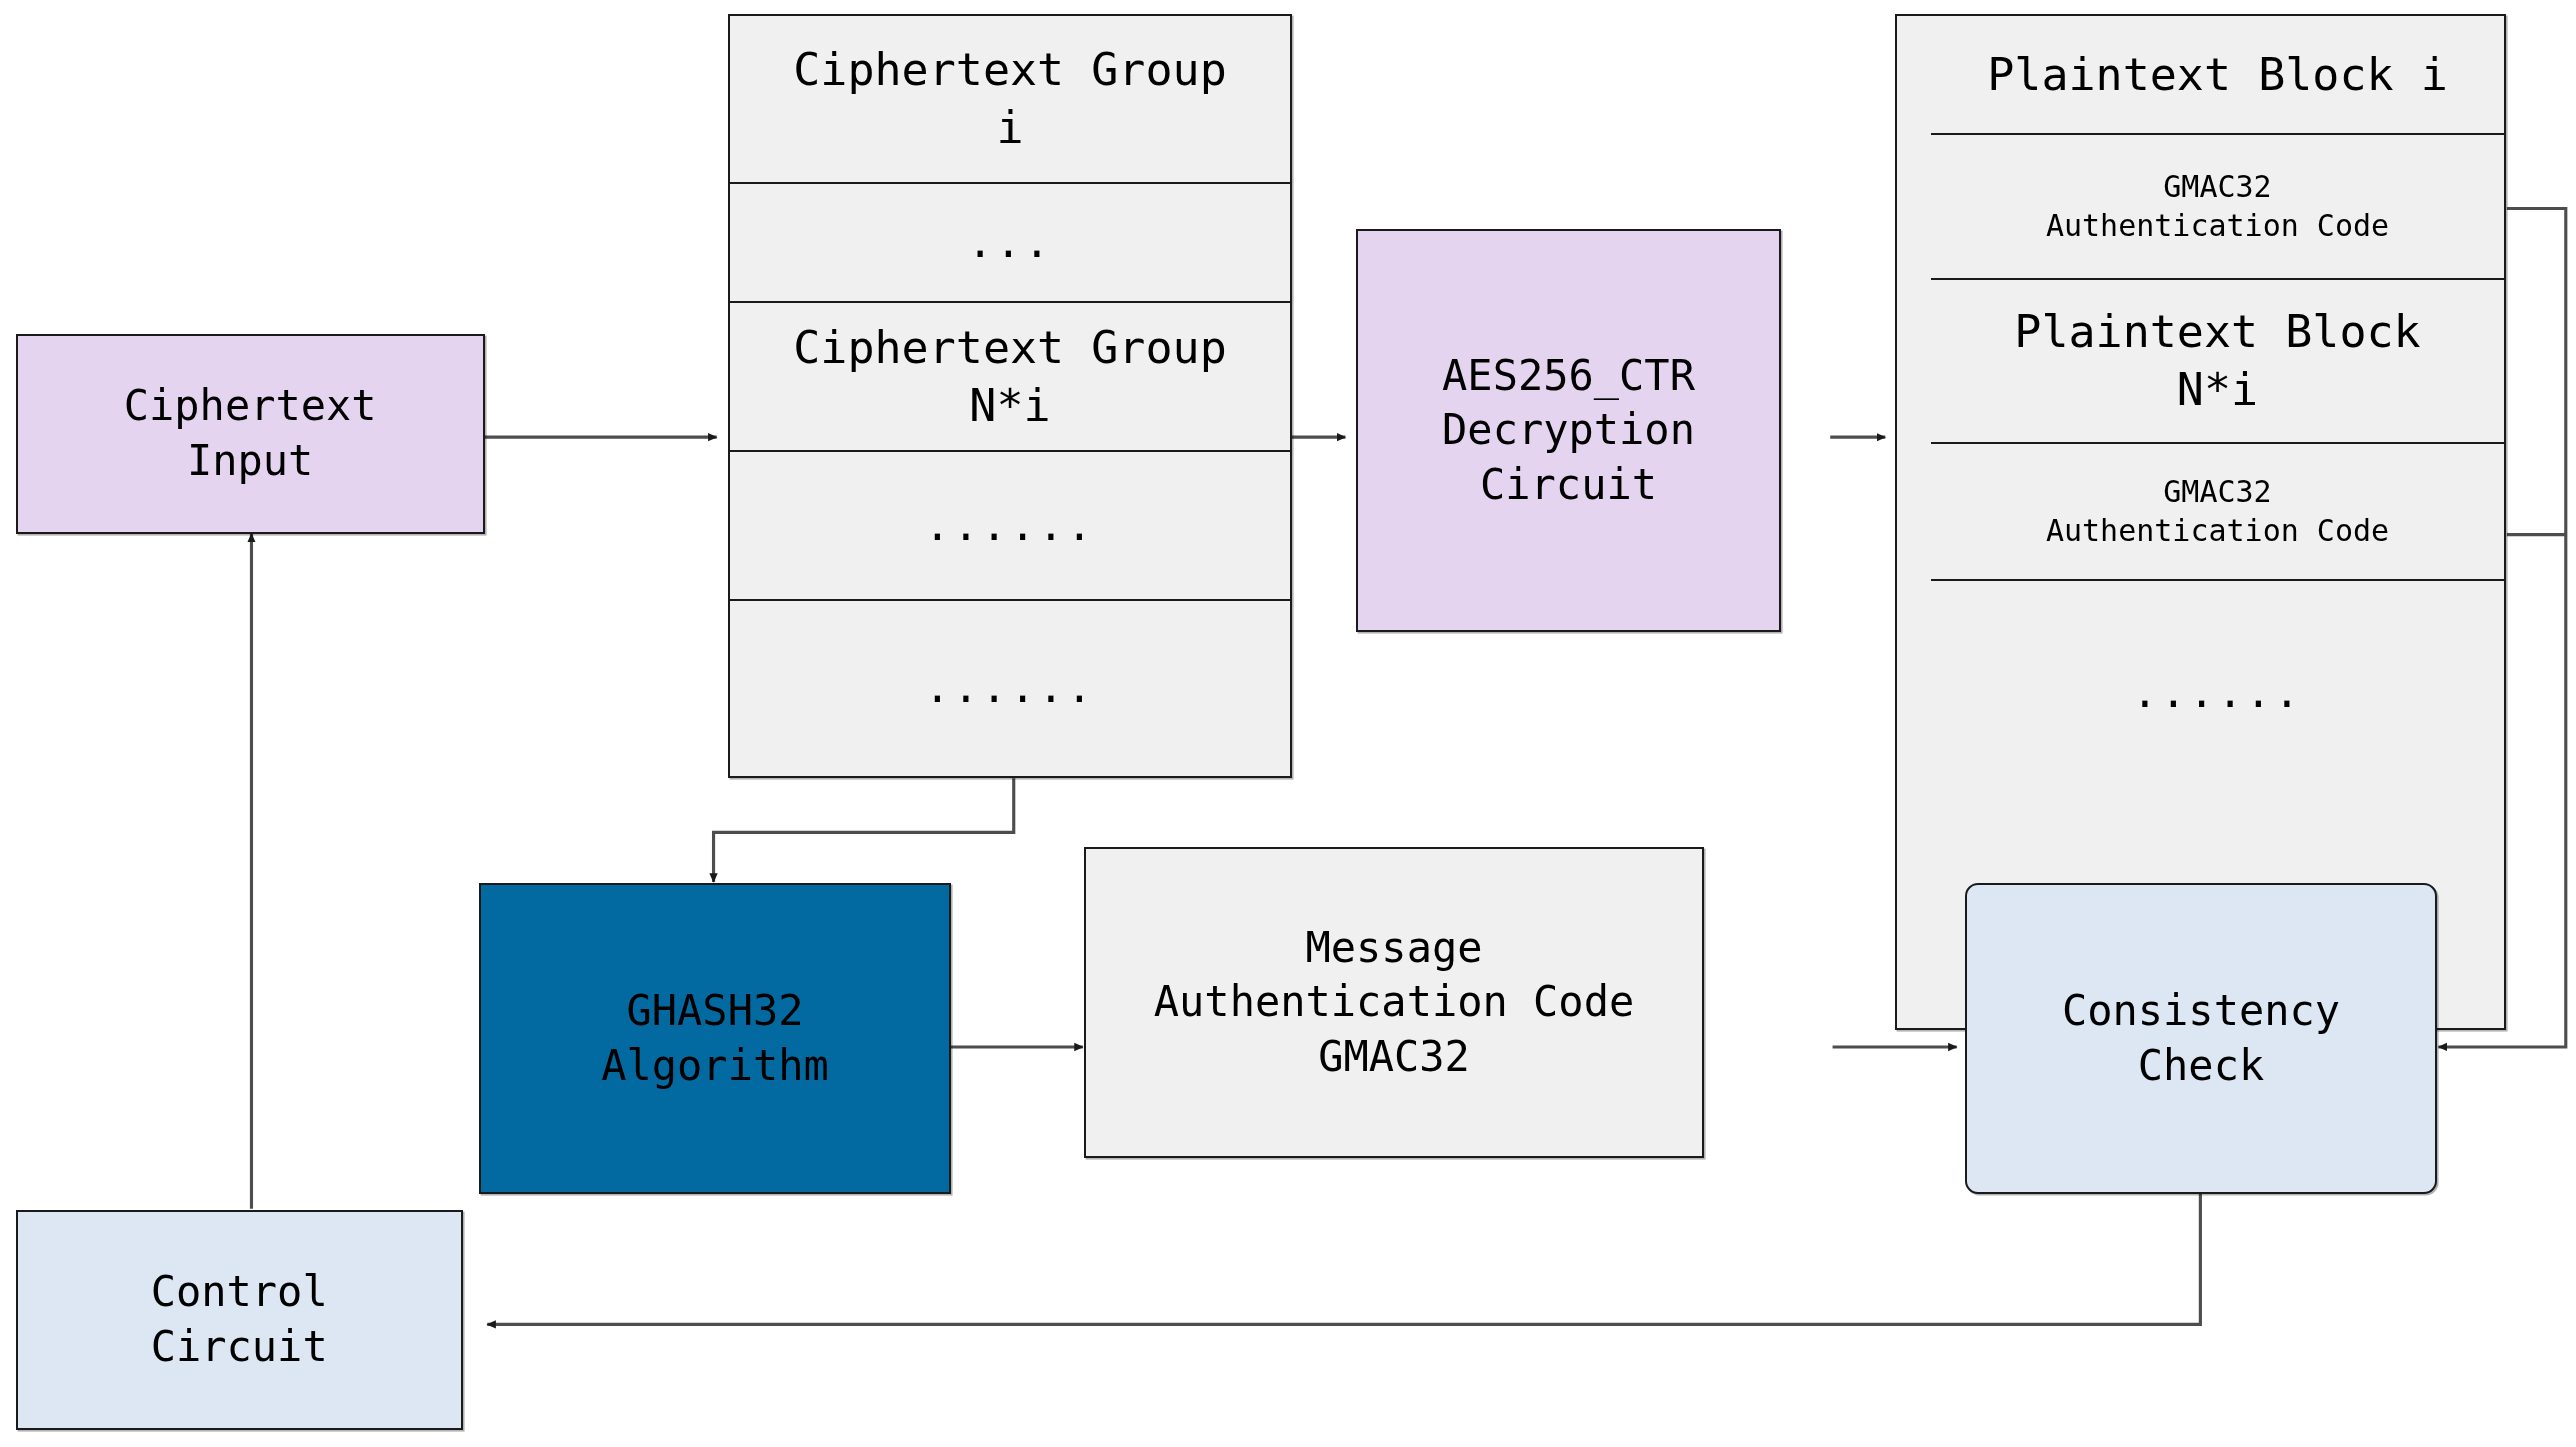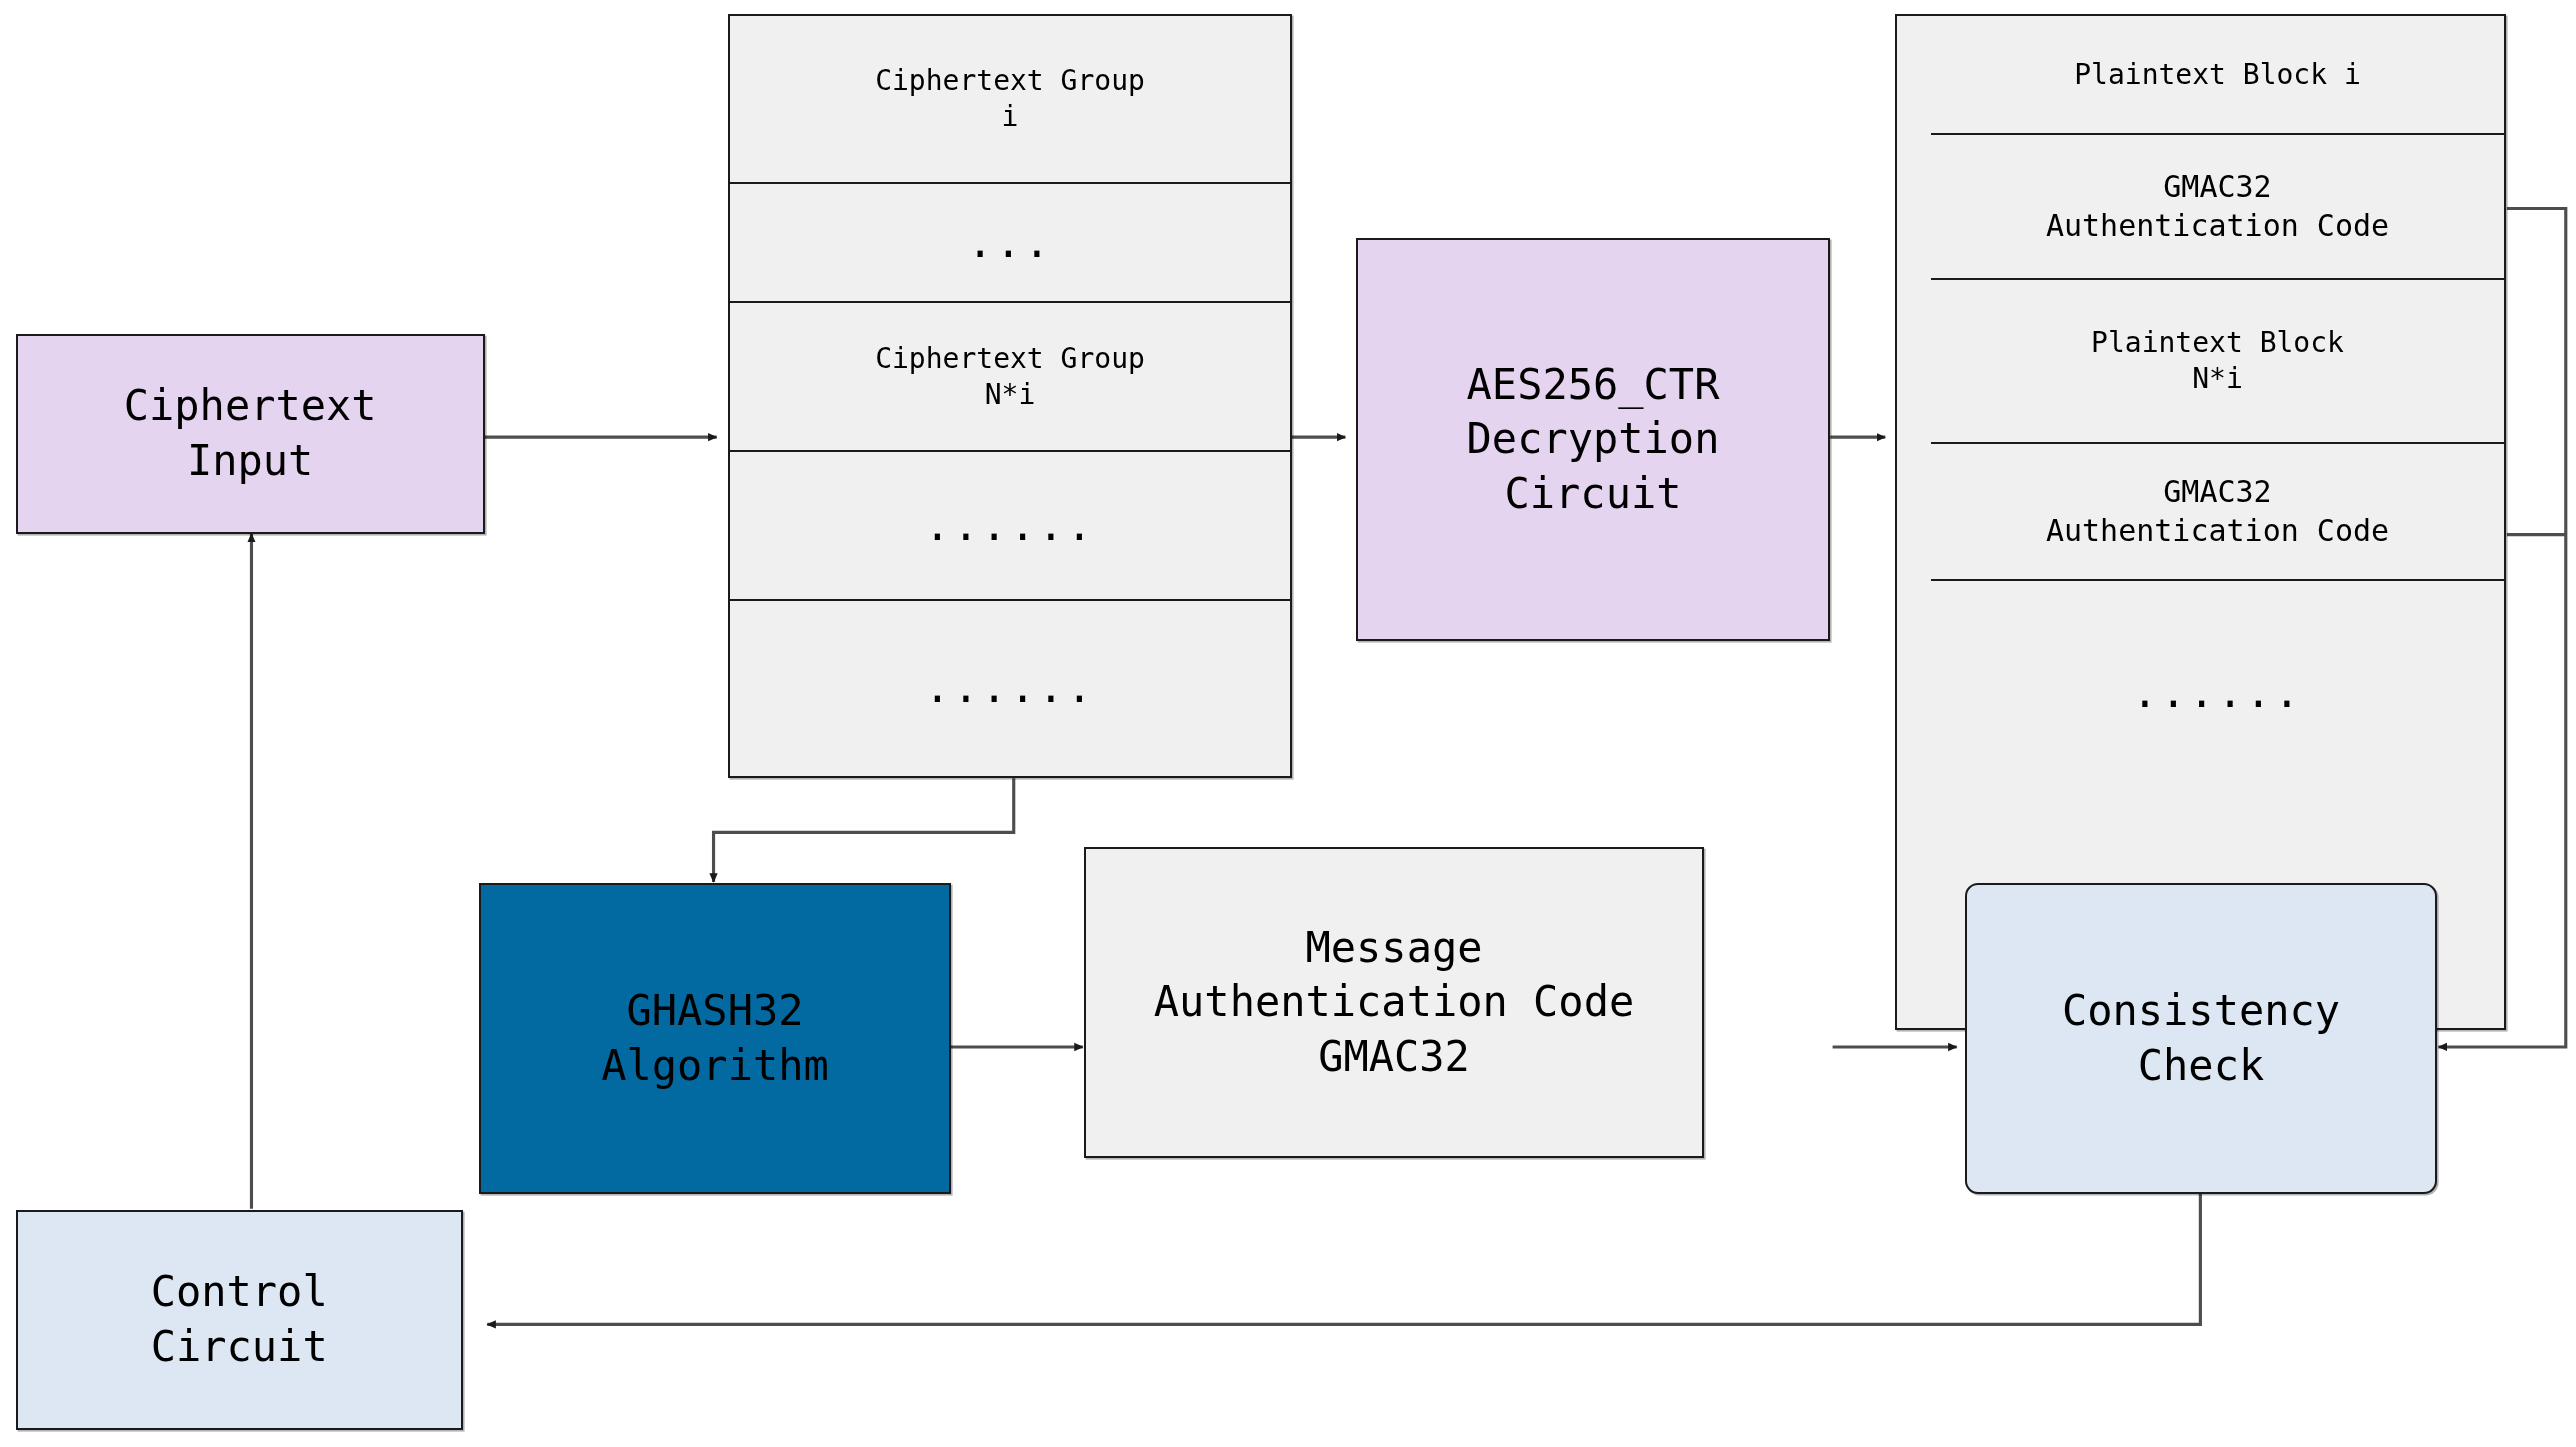--- a/index.html
+++ b/index.html
@@ -57,21 +57,21 @@
     justify-content: center;
     text-align: center;
     color: #000000;
     white-space: pre-line;
     line-height: 1.28;
     border-bottom: 2.4px solid #1a1a1a;
   }
   .stack-row:last-child { border-bottom: none; }
 
   .t-lg { font-size: 42px; }
-  .t-md { font-size: 28px; }
+  .t-md { font-size: 45px; }
   .t-sm { font-size: 30px; }
   .t-dots { font-size: 42px; letter-spacing: 3.1px; }
 </style>
 </head>
 <body>
 
 <div id="canvas">
 
   <svg class="wires" viewBox="0 0 3278 1842" xmlns="http://www.w3.org/2000/svg">
     <defs>
@@ -120,21 +120,21 @@
 N*i</span>
     </div>
     <div class="stack-row t-dots" style="height:149px;">
       <span>......</span>
     </div>
     <div class="stack-row t-dots" style="height:173px;">
       <span>......</span>
     </div>
   </div>
 
-  <div class="node fill-purple t-lg" style="left:1356px; top:238px; width:474px; height:403px;">
+  <div class="node fill-purple t-lg" style="left:1356px; top:229px; width:425px; height:403px;">
     <span>AES256_CTR
 Decryption
 Circuit</span>
   </div>
 
   <div class="stack" style="left:1895px; top:14px; width:611px; height:1016px;padding-left:34px;">
     <div class="stack-row t-md" style="height:119px;">
       <span>Plaintext Block i</span>
     </div>
     <div class="stack-row t-sm" style="height:145px;">

